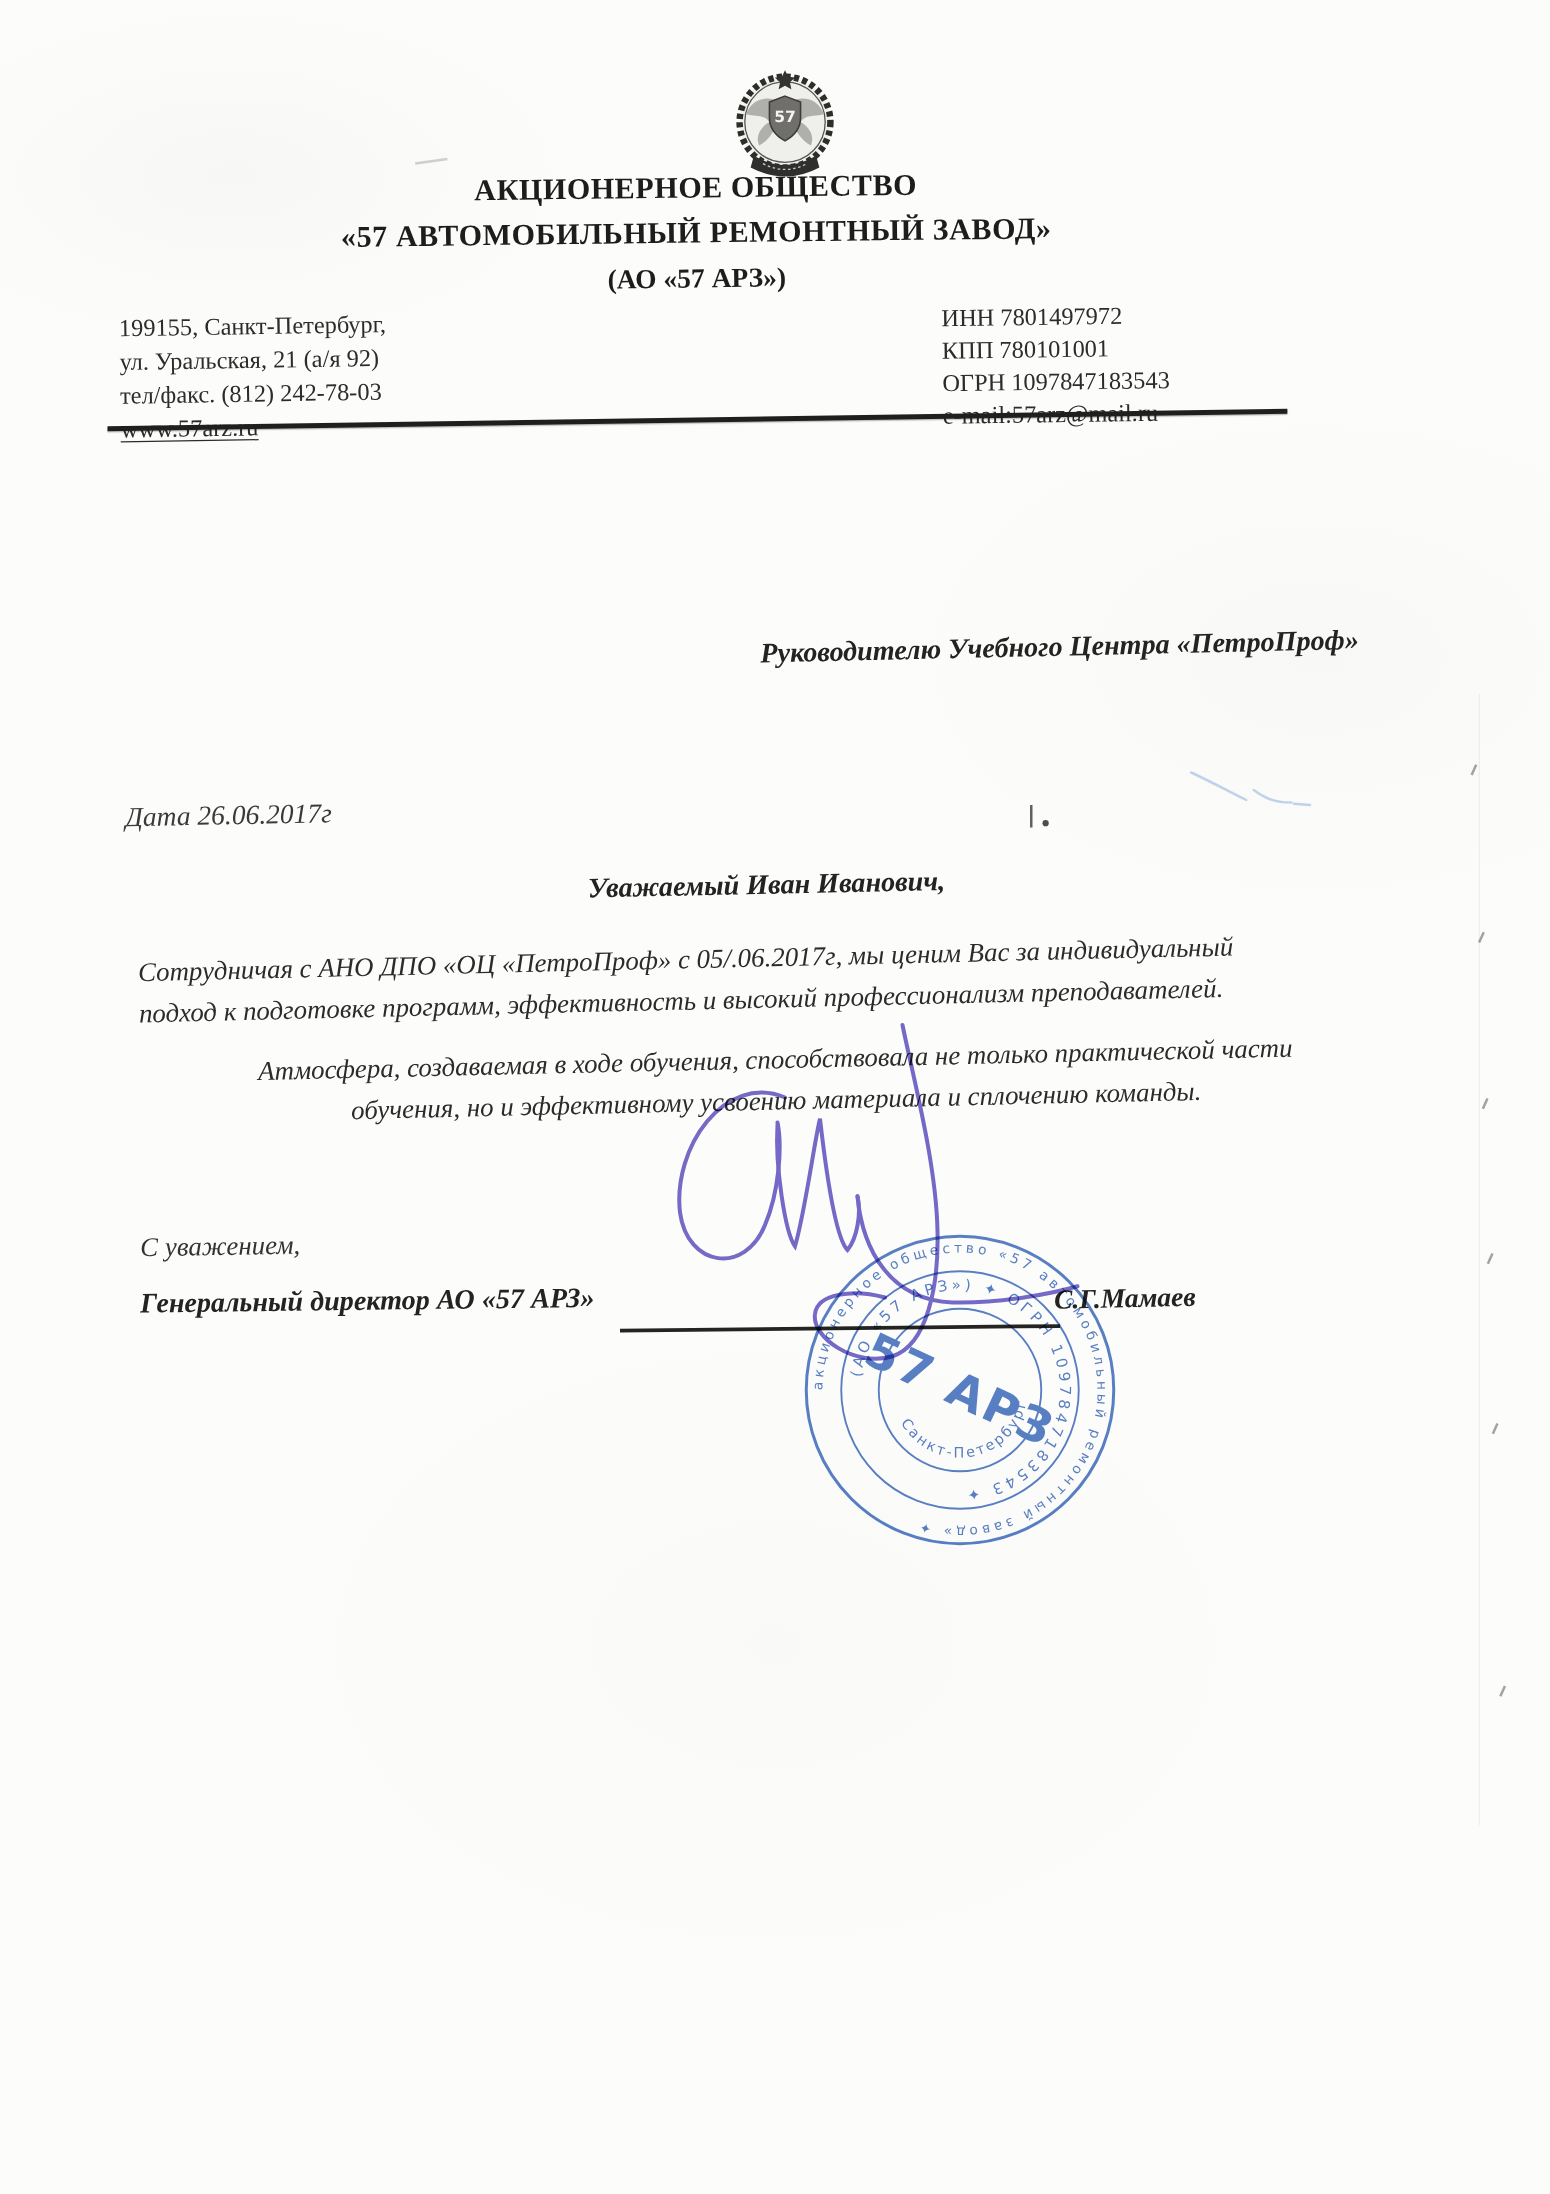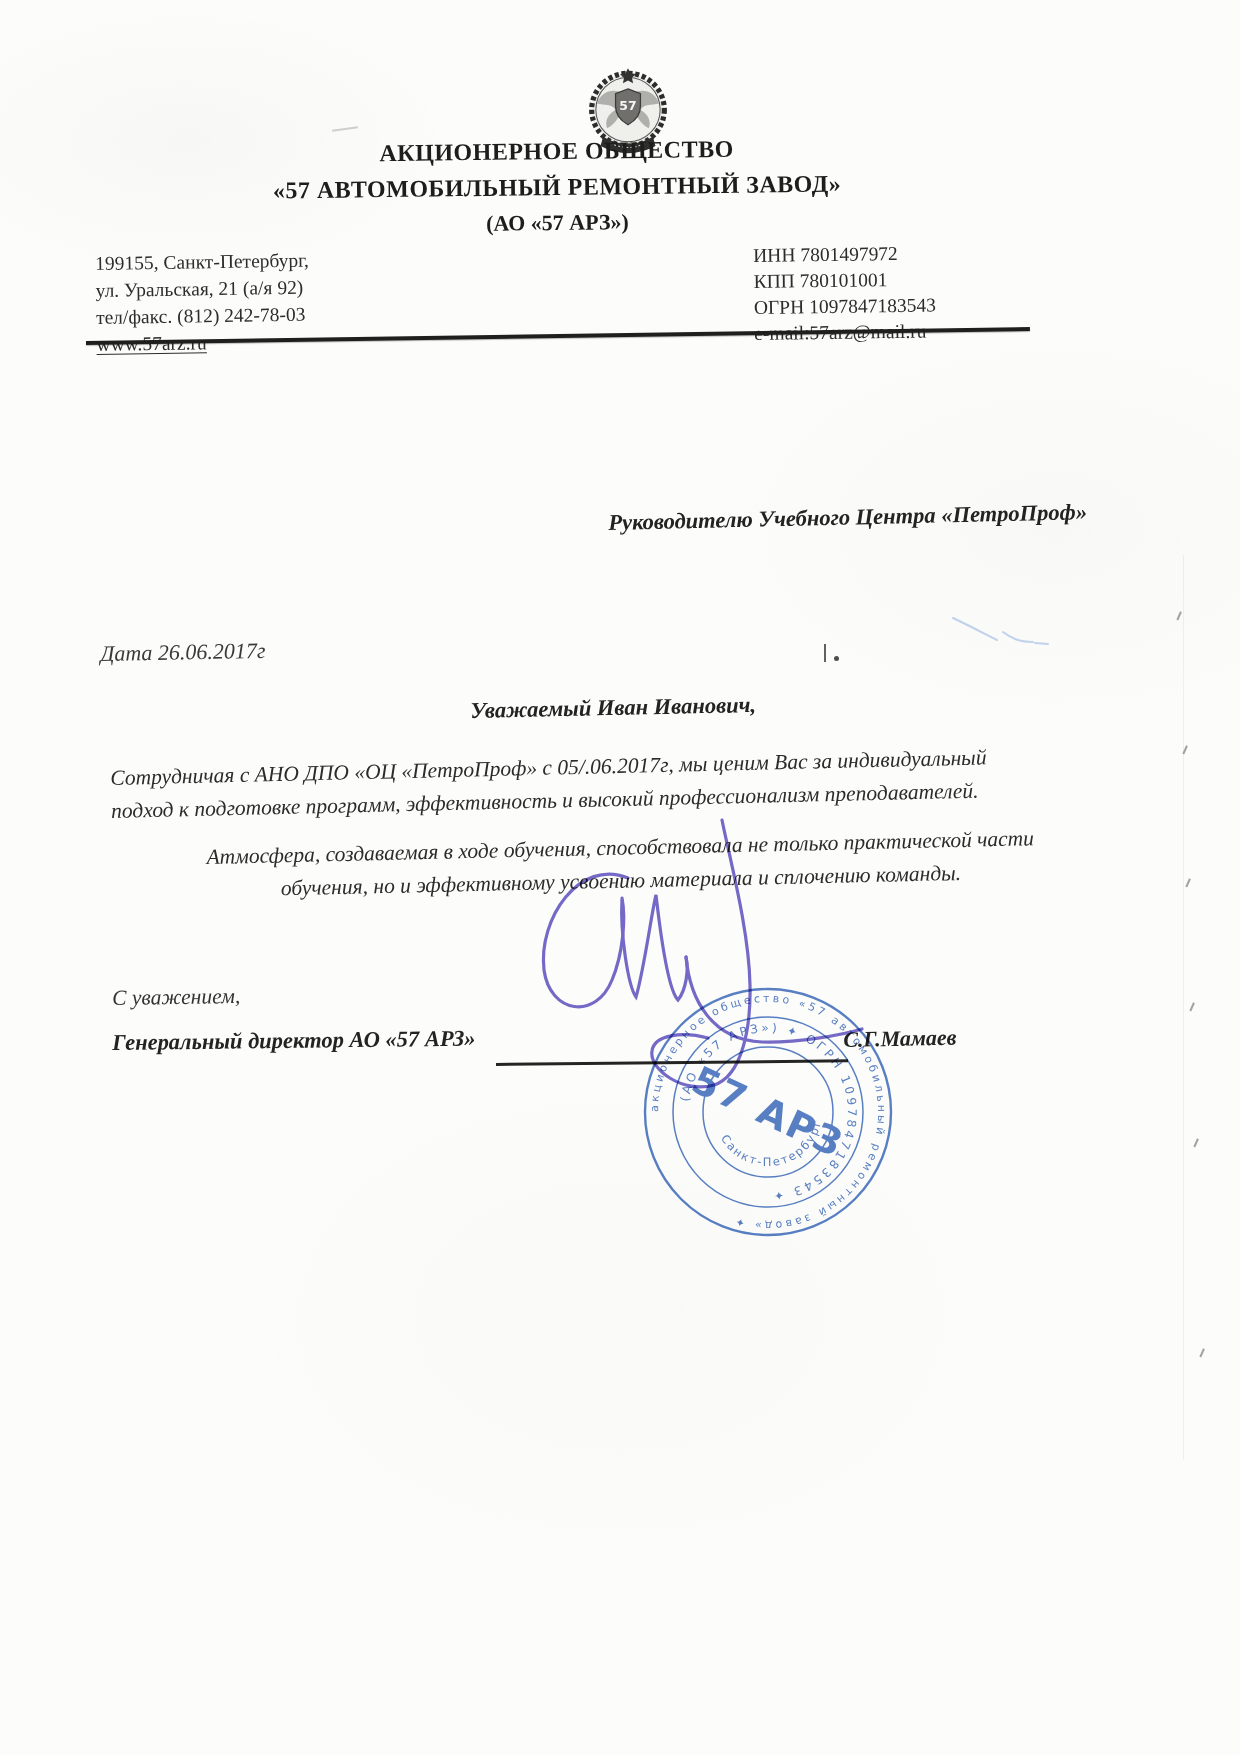--- a/index.html
+++ b/index.html
@@ -38,21 +38,21 @@
   .sig-line{left:496px;top:1063px;width:352px;height:2.5px;background:#242422;transform:rotate(-0.6deg);transform-origin:left center;}
   .signatory{left:843px;top:1027px;font-size:22px;font-weight:bold;font-style:italic;transform:rotate(-1.2deg);transform-origin:left top;color:#232321;}
   .stamp-wrap{left:633px;top:977px;width:270px;height:270px;opacity:0.85;mix-blend-mode:multiply;}
   .signature-wrap{left:510px;top:800px;width:360px;height:300px;mix-blend-mode:multiply;}
   .scribble-wrap{left:945px;top:600px;width:110px;height:55px;opacity:0.75;}
   .speck-line{left:824px;top:644px;width:2px;height:18px;background:#3a3a38;opacity:.8;}
   .speck-dot{left:834px;top:656px;width:5px;height:5px;border-radius:50%;background:#2e2e2c;opacity:.85;}
   .margin-mark{width:3px;height:9px;border-left:2px solid #4a4a48;opacity:.5;transform:rotate(24deg);}
   .fold-line{left:1183px;top:555px;width:1px;height:905px;background:rgba(0,0,0,0.05);}
   .top-dash{left:332px;top:128px;width:26px;height:2px;background:#9a9a98;opacity:.45;transform:rotate(-8deg);}
-  .logo-wrap{left:576px;top:64px;width:104px;height:110px;}
+  .logo-wrap{left:576px;top:52px;width:104px;height:110px;}
 </style>
 </head>
 <body>
 
 <div class="paper-texture"></div>
 <div class="abs fold-line"></div>
 <div class="abs top-dash"></div>
 
 <div class="abs logo-wrap">
   <svg width="104" height="110" viewBox="0 0 100 106">

